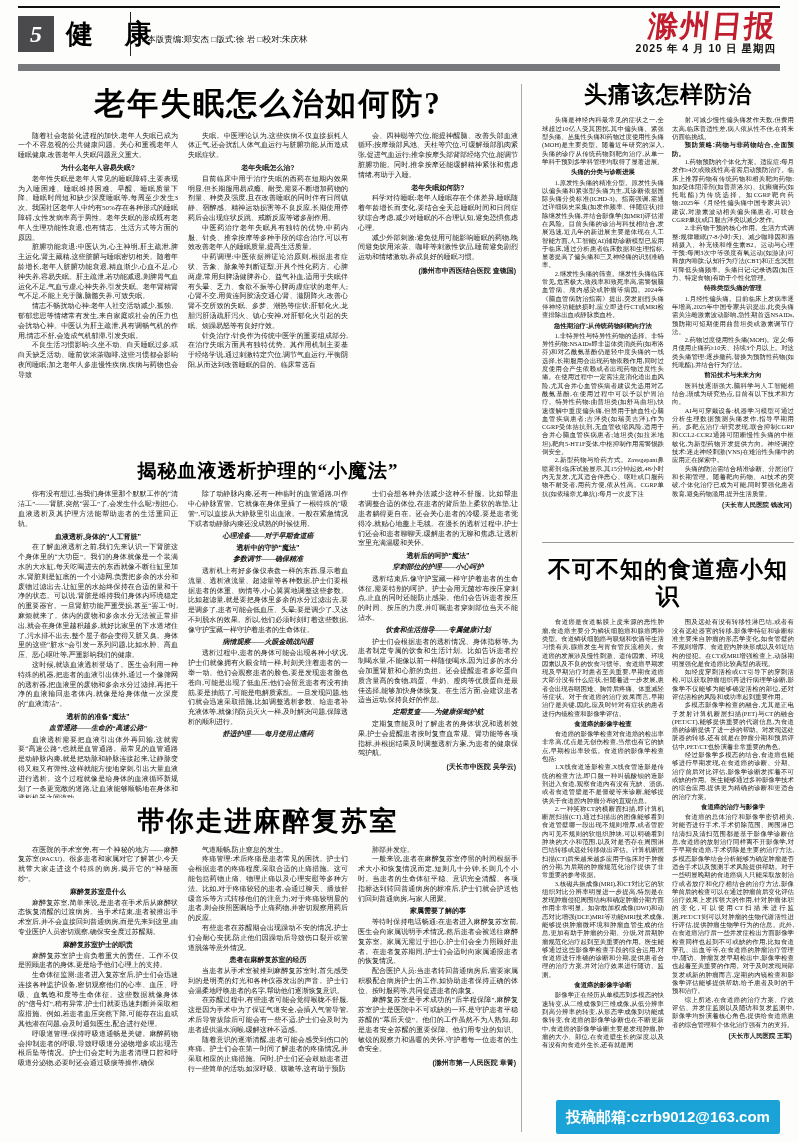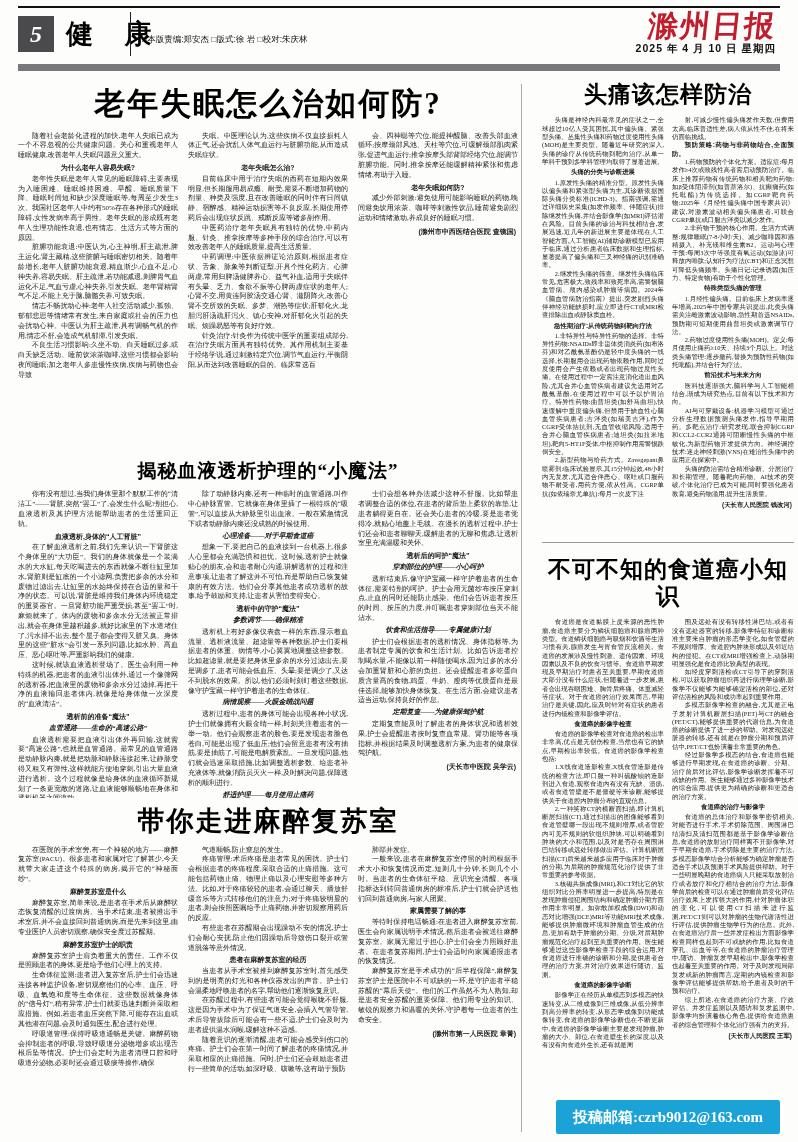--- a/index.html
+++ b/index.html
@@ -42,21 +42,21 @@
   .a1 .col{height:420px;} .a3 .col{height:468px;}
   .col p{margin:0;text-indent:2em;}
   .i-h{font-weight:bold;text-align:center;font-family:"Liberation Sans","DejaVu Sans",sans-serif;margin:2px 0;}
   .i-hi{font-weight:bold;font-style:italic;text-align:center;margin:2px 0;}
   .i-lead{font-weight:bold;font-family:"Liberation Sans","DejaVu Sans",sans-serif;}
   .i-by{text-align:right;font-weight:bold;margin-top:3px;padding-right:2px;
         font-family:"Liberation Sans","DejaVu Sans",sans-serif;}
   
   .mailbox{margin:14px auto 0 auto;width:224px;height:34px;background:var(--mailbox_blue,#1ba3d8);
            color:#fff;font-size:15px;font-weight:bold;text-align:center;line-height:34px;
-           font-family:Liberation Serif, serif;border-radius:2px;}
+           font-family:Liberation Sans, sans-serif;border-radius:2px;}
 </style>
 </head>
 <body>
 
 <div class="page">
 
   <div class="topline"></div>
 
   <div class="pagenum">5</div>
   <div class="section">健 康</div>
@@ -85,41 +85,41 @@
               <p class="i-p">失眠。中医理论认为,这些疾病不仅直接损耗人体正气,还会扰乱人体气血运行与脏腑功能,从而造成失眠症状。</p>
               <div class="i-h">老年失眠怎么治?</div>
               <p class="i-p">目前临床中用于治疗失眠的西药在短期内效果明显,但长期服用易成瘾、耐受,需要不断增加药物的剂量、种类及强度,且在改善睡眠的同时伴有日间镇静、宿醉感、精神运动损害等不良反应,长期使用停药后会出现症状反跳、戒断反应等诸多副作用。</p>
               <p class="i-p">中医药治疗老年失眠具有独特的优势,中药内服、针灸、推拿按摩等多种手段的综合治疗,可以有效改善老年人的睡眠质量,提高生活质量。</p>
               <p class="i-p">中药调理:中医依据辨证论治原则,根据患者症状、舌象、脉象等判断证型,开具个性化药方。心脾两虚,常用归脾汤健脾养心、益气补血,适用于失眠伴有头晕、乏力、食欲不振等心脾两虚症状的老年人;心肾不交,用黄连阿胶汤交通心肾、滋阴降火,改善心肾不交所致的失眠、多梦、潮热等症状;肝郁化火,龙胆泻肝汤疏肝泻火、镇心安神,对肝郁化火引起的失眠、烦躁易怒等有良好疗效。</p>
               <p class="i-p">针灸治疗:针灸作为传统中医学的重要组成部分,在治疗失眠方面具有独特优势。其作用机制主要基于经络学说,通过刺激特定穴位,调节气血运行,平衡阴阳,从而达到改善睡眠的目的。临床常选百</p>
             </div>
             <div class="col">
               <p class="i-p">会、四神聪等穴位,能提神醒脑、改善头部血液循环;按摩颈部风池、天柱等穴位,可缓解颈部肌肉紧张,促进气血运行;推拿按摩头部背部经络穴位,能调节脏腑功能。同时,推拿按摩还能缓解精神紧张和焦虑情绪,有助于入睡。</p>
               <div class="i-h">老年失眠如何防?</div>
+              <p class="i-p">科学对待睡眠:老年人睡眠存在个体差异,睡眠随着年龄增长而变化,要结合全天总睡眠时间和日间症状综合考虑,减少对睡眠的不合理认知,避免恐惧焦虑心理。</p>
               <p class="i-p">减少外部刺激:避免使用可能影响睡眠的药物,晚间避免饮用浓茶、咖啡等刺激性饮品,睡前避免剧烈运动和情绪激动,养成良好的睡眠习惯。</p>
               <div class="i-by">(滁州市中西医结合医院 查镜国)</div>
             </div>
           </div>
       </div>
       <div class="article a2">
         <h1 class="title">揭秘血液透析护理的“小魔法”</h1>
         <div class="cols">
             <div class="col">
               <p class="i-p">你有没有想过,当我们身体里那个默默工作的“清洁工”——肾脏,突然“罢工”了,会发生什么呢?别担心,血液透析及其护理方法能帮助患者的生活重回正轨。</p>
               <div class="i-h">血液透析,身体的“人工肾脏”</div>
               <p class="i-p">在了解血液透析之前,我们先来认识一下肾脏这个身体里的“大功臣”。我们的身体就像是一个装满水的大水缸,每天吃喝进去的东西就像不断往缸里加水,肾脏则是缸底的一个小滤网,负责把多余的水分和废物过滤出去,让缸里的水始终保持在合适的量和干净的状态。可以说,肾脏是维持我们身体内环境稳定的重要器官。一旦肾脏功能严重受损,甚至“罢工”时,麻烦就来了。体内的废物和多余水分无法被正常排出,就会在身体里越积越多,就好比家里的下水道堵住了,污水排不出去,整个屋子都会变得又脏又臭。身体里的这些“脏水”会引发一系列问题,比如水肿、高血压、恶心呕吐等,严重影响我们的健康。</p>
               <p class="i-p">这时候,就该血液透析登场了。医生会利用一种特殊的机器,把患者的血液引出体外,通过一个像筛网的透析器,把血液里的废物和多余水分过滤掉,再把干净的血液输回患者体内,就像是给身体做一次深度的“血液清洁”。</p>
               <div class="i-h">透析前的准备“魔法”</div>
               <div class="i-hi">血管通路——生命的“高速公路”</div>
               <p class="i-p">血液透析需要把血液引出体外再回输,这就需要“高速公路”,也就是血管通路。最常见的血管通路是动静脉内瘘,就是把动脉和静脉连接起来,让静脉变得又粗又有弹性,这样就能方便地穿刺,引出大量血液进行透析。这个过程就像是给身体的血液循环新规划了一条更宽敞的道路,让血液能够顺畅地在身体和透析机器之间流动。</p>
             </div>
             <div class="col">
               <p class="i-p">除了动静脉内瘘,还有一种临时的血管通路,叫作中心静脉置管。它就像在身体里插了一根特殊的“吸管”,可以直接从大静脉里引出血液。一般在紧急情况下或者动静脉内瘘还没成熟的时候使用。</p>
               <div class="i-hi">心理准备——对于早期食道癌</div>
-              <p class="i-p">想象一下,要把自己的血液接到一台机器上,很多人心里都会充满恐惧和担忧。这时候,透析护士就像贴心的朋友,会和患者耐心沟通,讲解透析的过程和注意事项,让患者了解这并不可怕,而是帮助自己恢复健康的有效方法。他们会分享其他患者成功透析的故事,给予鼓励和支持,让患者从害怕变得安心。</p>
               <div class="i-h">透析中的守护“魔法”</div>
               <div class="i-hi">参数调节——确保精准</div>
               <p class="i-p">透析机上有好多像仪表盘一样的东西,显示着血流量、透析液流量、超滤量等各种数据,护士们要根据患者的体重、病情等,小心翼翼地调整这些参数。比如超滤量,就是要把身体里多余的水分过滤出去,要是调多了,患者可能会低血压、头晕;要是调少了,又达不到脱水的效果。所以,他们必须时刻盯着这些数据,像守护宝藏一样守护着患者的生命体征。</p>
               <div class="i-hi">病情观察——火眼金睛战问题</div>
               <p class="i-p">透析过程中,患者的身体可能会出现各种小状况,护士们就像拥有火眼金睛一样,时刻关注着患者的一举一动。他们会观察患者的脸色,要是发现患者脸色苍白,可能是出现了低血压;他们会留意患者有没有抽筋,要是抽筋了,可能是电解质紊乱。一旦发现问题,他们就会迅速采取措施,比如调整透析参数、给患者补充液体等,就像消防员灭火一样,及时解决问题,保障透析的顺利进行。</p>
               <div class="i-hi">舒适护理——每月使用止痛药</div>
             </div>
             <div class="col">
               <p class="i-p">士们会想各种办法减少这种不舒服。比如帮患者调整合适的体位,在患者的背后垫上柔软的靠垫,让患者躺得更自在。还会关心患者的冷暖,要是患者觉得冷,就贴心地盖上毛毯。在漫长的透析过程中,护士们还会和患者聊聊天,缓解患者的无聊和焦虑,让透析室里充满温暖和关怀。</p>
               <div class="i-h">透析后的呵护“魔法”</div>
@@ -152,20 +152,21 @@
               <div class="i-h">患者在麻醉复苏室的经历</div>
               <p class="i-p">当患者从手术室被推到麻醉复苏室时,首先感受到的是明亮的灯光和各种仪器发出的声音。护士们会温柔地呼唤患者的名字,帮助他们逐渐恢复意识。</p>
               <p class="i-p">在苏醒过程中,有些患者可能会觉得喉咙不舒服,这是因为手术中为了保证气道安全,会插入气管导管,术后导管拔除后可能会有一些不适,护士们会及时为患者提供温水润喉,缓解这种不适感。</p>
               <p class="i-p">随着意识的逐渐清醒,患者可能会感受到伤口的疼痛。护士们会在第一时间了解患者的疼痛情况,并采取相应的止痛措施。同时,护士们还会鼓励患者进行一些简单的活动,如深呼吸、咳嗽等,这有助于预防</p>
             </div>
             <div class="col">
               <p class="i-p">肺部并发症。</p>
               <p class="i-p">一般来说,患者在麻醉复苏室停留的时间根据手术大小和恢复情况而定,短则几十分钟,长则几个小时。当患者的生命体征平稳、意识完全清醒、各项指标达到转回普通病房的标准后,护士们就会护送他们回到普通病房,与家人团聚。</p>
               <div class="i-h">家属需要了解的事</div>
               <p class="i-p">等待时保持电话畅通:在患者进入麻醉复苏室前,医生会向家属说明手术情况,然后患者会被送往麻醉复苏室。家属无需过于担心,护士们会全力照顾好患者。在患者复苏期间,护士们会适时向家属通报患者的恢复情况。</p>
+              <p class="i-p">配合医护人员:当患者转回普通病房后,需要家属积极配合病房护士的工作,如协助患者保持正确的体位、按时服药等,共同促进患者的康复。</p>
               <p class="i-p">麻醉复苏室是手术成功的“后半程保障”,麻醉复苏室护士是医院中不可或缺的一环,是守护患者平稳苏醒的“幕后天使”。他们的工作虽然不为人熟知,却是患者安全苏醒的重要保障。他们用专业的知识、敏锐的观察力和温暖的关怀,守护着每一位患者的生命安全。</p>
               <div class="i-by">(滁州市第一人民医院 章菁)</div>
             </div>
           </div>
       </div>
     </div>
 
     <div class="rightcol">
       <div class="article a1">
         <h1 class="title">头痛该怎样防治</h1>

